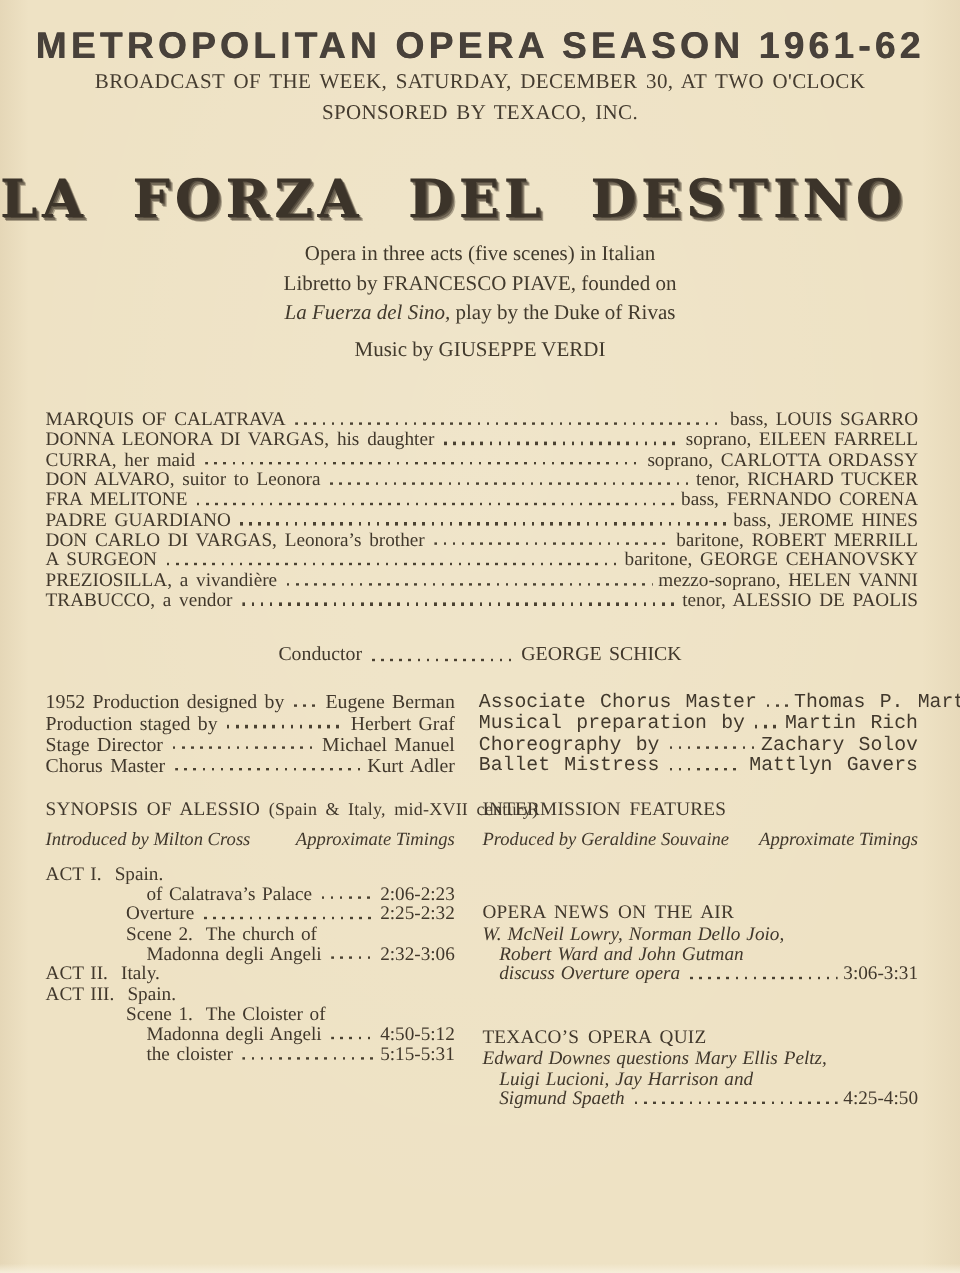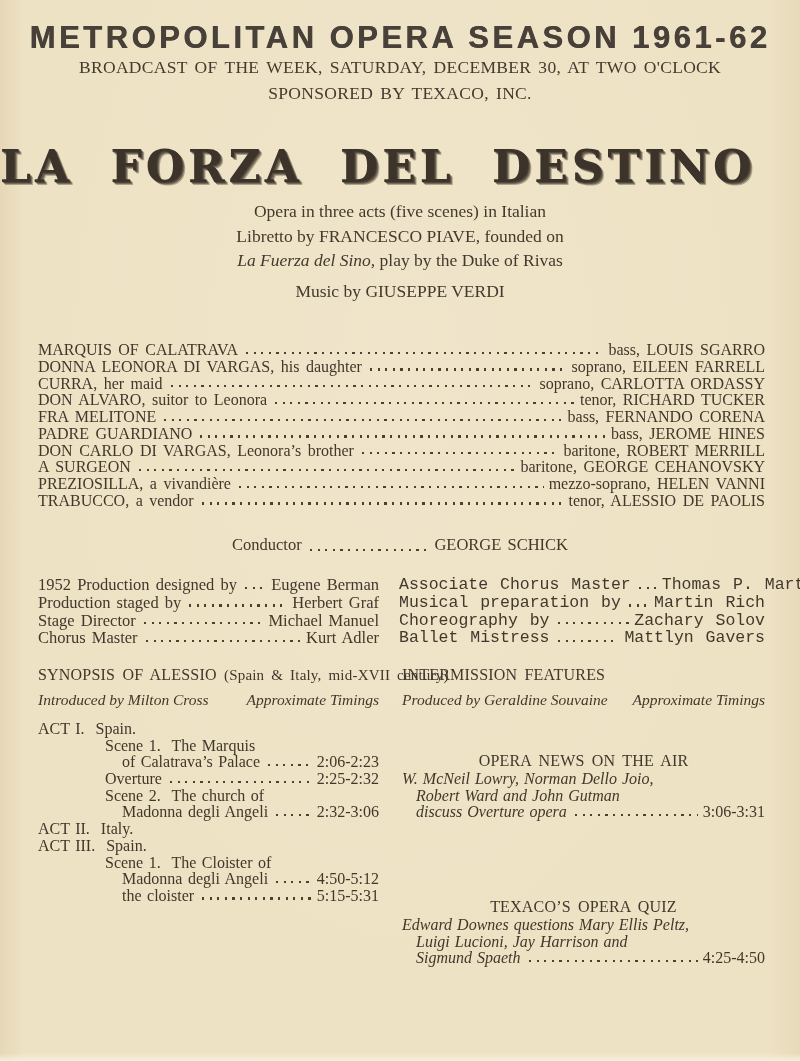--- a/index.html
+++ b/index.html
@@ -68,23 +68,23 @@
   .int-col{position:absolute;top:666px;left:402px;width:363px;font-size:16px;}
   .sec-heading{font-size:16px;letter-spacing:.2px;word-spacing:3px;white-space:nowrap;}
   .sec-note{font-size:15px;text-align:center;}
   .sub-row{display:flex;justify-content:space-between;font-style:italic;margin-top:7px;font-size:15.5px;white-space:nowrap;}
   .syn-lines{margin-top:11px;}
   .syn-line{display:flex;align-items:flex-start;height:16.7px;white-space:nowrap;word-spacing:1.5px;}
   .syn-line .txt{white-space:pre;}
   .ind-scene{padding-left:67px;}
   .ind-cont{padding-left:84px;}
   .time{font-style:normal;}
-  .feature{margin-top:0;text-align:center;}
+  .feature{margin-top:0;}
   .feat1{margin-top:43px;}
-  .feat2{margin-top:78px;}
+  .feat2{margin-top:36px;}
   .int-line{font-style:italic;height:16.7px;display:flex;align-items:baseline;white-space:nowrap;word-spacing:1px;}
   .int-ind{padding-left:14px;}
 </style>
 </head>
 <body>
 
 <div class="page">
 
   <div class="masthead">METROPOLITAN OPERA SEASON 1961-62</div>
   <div class="sub" id="sub1">BROADCAST OF THE WEEK, SATURDAY, DECEMBER 30, AT TWO O'CLOCK</div>
@@ -211,23 +211,20 @@
   <div class="syn-col">
     <div class="sec-heading"><span>SYNOPSIS OF ALESSIO</span> <span class="sec-note">(Spain &amp; Italy, mid-XVII century)</span></div>
     <div class="sub-row">
       <span>Introduced by Milton Cross</span>
       <span>Approximate Timings</span>
     </div>
     <div class="syn-lines">
       <div class="syn-line">
           <span class="txt">ACT I.  Spain.</span>
         </div>
-      <div class="syn-line ind-scene">
-          <span class="txt">Scene 1.  The Marquis</span>
-        </div>
       <div class="syn-line ind-cont">
           <span class="txt">of Calatrava’s Palace</span>
           <span class="leader"></span>
           <span class="time">2:06-2:23</span>
         </div>
       <div class="syn-line ind-scene">
           <span class="txt">Overture</span>
           <span class="leader"></span>
           <span class="time">2:25-2:32</span>
         </div>

